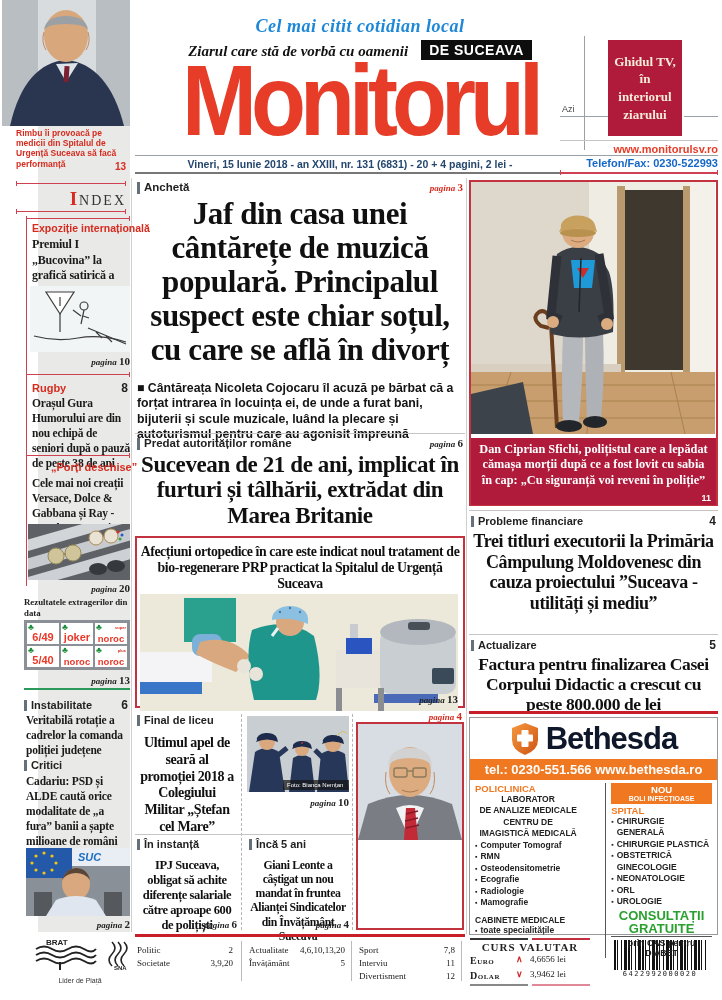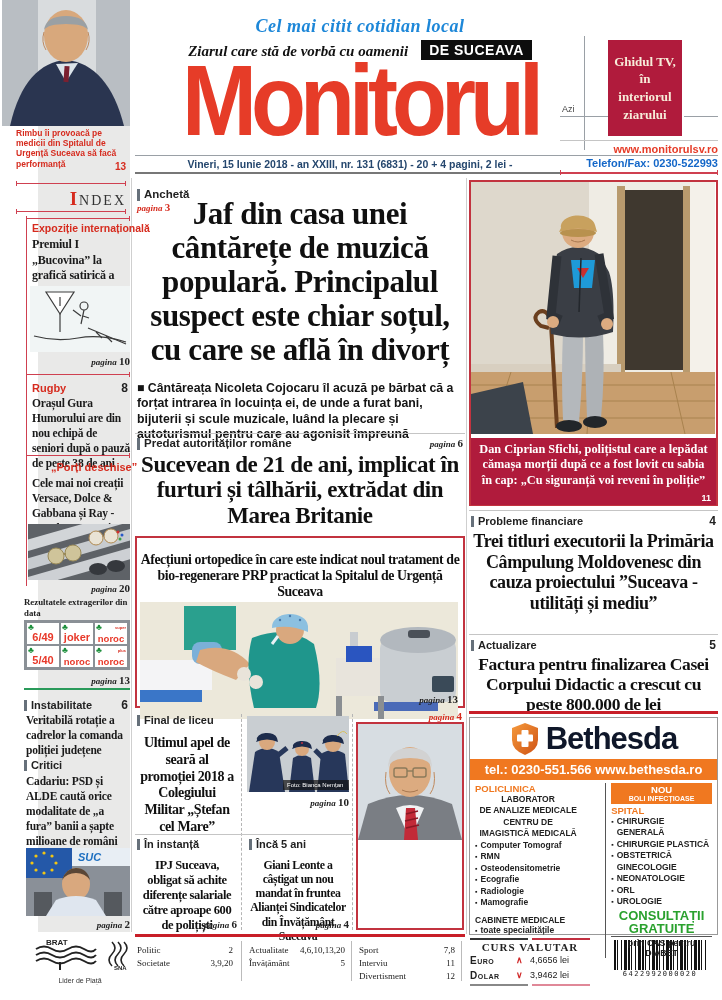--- a/index.html
+++ b/index.html
@@ -19,21 +19,21 @@
   .line{position:absolute;background:#9aa0a6;}
   .redline{position:absolute;background:#cf4050;}
   .redline::before,.redline::after{content:"";position:absolute;width:1px;height:5px;background:#cf4050;top:-2px;}
   .redline::before{left:0;} .redline::after{right:0;}
   .grey-band{position:absolute;background:#e9e9e8;}
   .sb-text{font-family:"Liberation Serif",serif;font-weight:bold;font-size:11.5px;line-height:1.3;color:#1a1a1a;letter-spacing:-0.2px;}
   .dotted-v{position:absolute;border-left:1px dashed #b5b5b5;width:0;}
   .ad-bul{display:flex;gap:3px;font-size:8.5px;font-weight:bold;color:#222;line-height:1.35;}
   .ad-bul .bi{font-size:7px;line-height:1.6;}
   .fi-row{display:flex;justify-content:space-between;font-family:"Liberation Serif",serif;font-size:9px;color:#222;line-height:1.45;}
-  .curs-row{display:flex;align-items:center;font-family:Liberation Sans, sans-serif;font-size:10px;color:#222;line-height:1.5;}
+  .curs-row{display:flex;align-items:flex-start;font-family:Liberation Serif, serif;font-size:10px;color:#222;line-height:1.5;}
   .curs-row .cur{width:46px;font-variant:small-caps;font-weight:bold;letter-spacing:0.5px;}
   .curs-row .arr{color:#d02828;font-weight:bold;width:14px;font-size:9px;}
   .curs-row .val{font-size:9px;}
   .lotto-cell{position:relative;border:1px solid #8a9096;background:#fff;display:flex;align-items:flex-end;justify-content:center;}
   .lotto-cell .clv{position:absolute;top:0;left:1px;font-size:9px;color:#1d8f3c;line-height:1;}
   .lotto-cell .sup{position:absolute;top:2px;right:1px;font-size:4px;color:#d62b1e;font-weight:bold;}
   .lotto-cell .v{color:#e8392a;font-weight:bold;font-size:11px;line-height:1.2;}
 </style>
 </head>
 <body>
@@ -231,35 +231,35 @@
       <g stroke="#222" fill="none" stroke-width="1.6">
         <path d="M82 6 q6 6 0 12 q-6 6 0 12"></path>
           <path d="M88 6 q6 6 0 12 q-6 6 0 12"></path>
           <path d="M94 6 q6 6 0 12 q-6 6 0 12"></path>
       </g>
       <text x="84" y="34" font-size="6" font-weight="bold" fill="#222">SNA</text>
     </svg>
     <div style="font-size:7px;color:#333;margin-top:1px;">Lider de Piață</div>
   </div>
 
-  <div class="abs lbl-row" style="left:137px;top:189px;width:326px;flex-direction:column;">
+  <div class="abs lbl-row" style="left:137px;top:181px;width:326px;">
     <span class="lbl" style="font-size:11.5px;">Anchetă</span>
     <span class="pag red"><span>pagina</span> <b>3</b></span>
   </div>
   <div class="abs hl" style="left:135px;top:197px;width:330px;font-size:31px;line-height:1.1;">Jaf din casa unei cântărețe de muzică populară. Principalul suspect este chiar soțul, cu care se află în divorț</div>
   <div class="abs" style="left:137px;top:381px;width:326px;font-size:12.3px;font-weight:bold;line-height:1.25;color:#141414;">■ Cântăreața Nicoleta Cojocaru îl acuză pe bărbat că a forțat intrarea în locuința ei, de unde a furat bani, bijuterii și scule muzicale, luând la plecare și autoturismul pentru care au agonisit împreună</div>
 
   <div class="line" style="left:135px;top:433px;width:330px;height:1px;background:#c5c5c5;"></div>
   <div class="abs lbl-row" style="left:137px;top:437px;width:326px;">
     <span class="lbl" style="font-size:11.5px;">Predat autorităților române</span>
     <span class="pag"><span>pagina</span> <b>6</b></span>
   </div>
   <div class="abs hl" style="left:135px;top:452px;width:330px;font-size:23px;line-height:1.1;">Sucevean de 21 de ani, implicat în furturi și tâlhării, extrădat din Marea Britanie</div>
 
-  <div class="abs" style="left:135px;top:536px;width:330px;height:172px;border:2.5px solid #c2333f;box-sizing:border-box;padding:14px 3px 1px;">
+  <div class="abs" style="left:135px;top:536px;width:330px;height:172px;border:2.5px solid #c2333f;box-sizing:border-box;padding:6px 3px 1px;">
     <div class="hl" style="font-size:13.8px;line-height:1.15;">Afecțiuni ortopedice în care este indicat noul tratament de bio-regenerare PRP practicat la Spitalul de Urgență Suceava</div>
     <svg width="318" height="117" viewBox="0 0 318 117" style="display:block;margin-top:2px;">
       <rect width="318" height="117" fill="#ece8da"></rect>
       <rect x="0" y="58" width="72" height="30" fill="#f4f4f6"></rect>
         <rect x="0" y="88" width="62" height="12" fill="#3a76c8"></rect>
       <rect x="44" y="4" width="52" height="44" fill="#2aa08e"></rect>
       <rect x="52" y="40" width="30" height="22" rx="8" fill="#7bb0d8"></rect>
       <path d="M60 48 q30 -8 50 14 l-14 16 q-26 -10 -40 -18 z" fill="#d9a87e"></path>
       <path d="M112 36 q36 -14 62 6 q10 40 2 64 l-62 0 q-10 -42 -2 -70z" fill="#1f968c"></path>
       <circle cx="150" cy="28" r="14" fill="#d9a87e"></circle>

